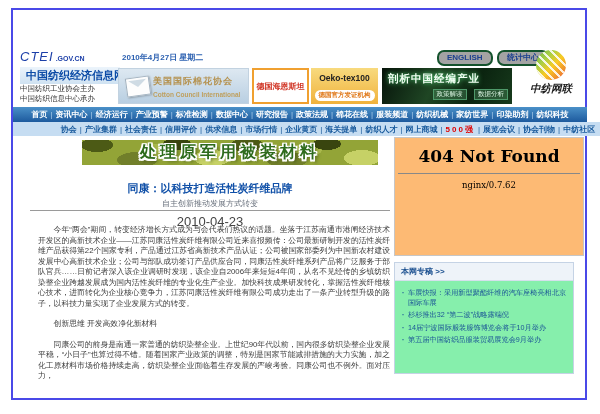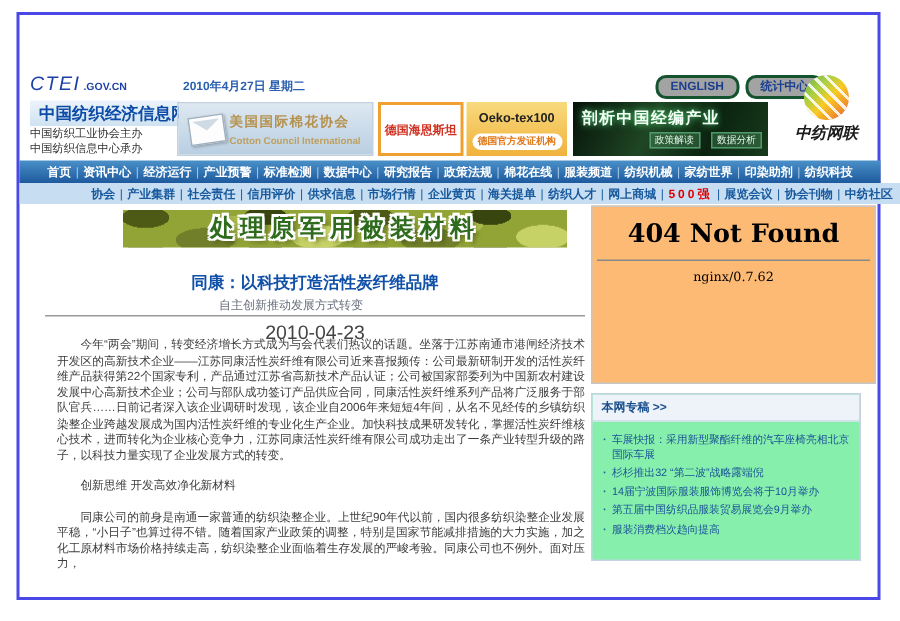--- a/index.html
+++ b/index.html
@@ -74,21 +74,21 @@
       radial-gradient(ellipse 20px 8px at 55px 20px,#717f2a 99%,transparent),
       radial-gradient(ellipse 14px 6px at 95px 4px,#39450f 99%,transparent),
       radial-gradient(ellipse 18px 8px at 130px 18px,#c6d166 99%,transparent),
       radial-gradient(ellipse 15px 6px at 75px 10px,#aab94c 99%,transparent);
     background-size:150px 25px;cursor:pointer;}
   .camo-text{font-size:16px;font-weight:bold;letter-spacing:4px;color:#2e6b1c;white-space:nowrap;
     text-shadow:-1.5px -1.5px 0 #fff,1.5px -1.5px 0 #fff,-1.5px 1.5px 0 #fff,1.5px 1.5px 0 #fff,
       -1.5px 0 0 #fff,1.5px 0 0 #fff,0 -1.5px 0 #fff,0 1.5px 0 #fff,3px 3px 3px rgba(40,60,10,.55);}
   .article-title{position:absolute;left:30px;top:181px;width:360px;text-align:center;
     font-size:11px;font-weight:bold;color:#1050a8;}
-  .article-subtitle{position:absolute;left:14px;top:198px;width:360px;text-align:center;
+  .article-subtitle{position:absolute;left:30px;top:198px;width:360px;text-align:center;
     font-size:8px;color:#68707c;}
   .article-hr{position:absolute;left:30px;top:210px;width:360px;border-top:1px solid #9a9a9a;}
   .article-date{position:absolute;left:30px;top:214px;width:360px;text-align:center;
     font-size:13px;color:#444;}
   .article-body{position:absolute;left:38px;top:225px;width:352px;
     font-size:7.8px;line-height:10.5px;color:#3c3c3c;text-align:justify;}
   .article-body p{margin:0 0 10px;text-indent:2em;}
   
   .panel-404{position:absolute;left:394px;top:137px;width:190px;height:119px;
     background:#fdba74;border:1px solid #c6c6c6;box-sizing:border-box;}
@@ -213,15 +213,14 @@
   <div class="server">nginx/0.7.62</div>
 </div>
 
 <div class="panel-sidebar">
   <div class="sb-head">本网专稿 &gt;&gt;</div>
   <ul class="sb-list">
     <li>车展快报：采用新型聚酯纤维的汽车座椅亮相北京国际车展</li>
     <li>杉杉推出32 “第二波”战略露端倪</li>
     <li>14届宁波国际服装服饰博览会将于10月举办</li>
     <li>第五届中国纺织品服装贸易展览会9月举办</li>
-    <li>服装消费档次趋向提高</li>
   </ul>
 </div>
 
 </body></html>

